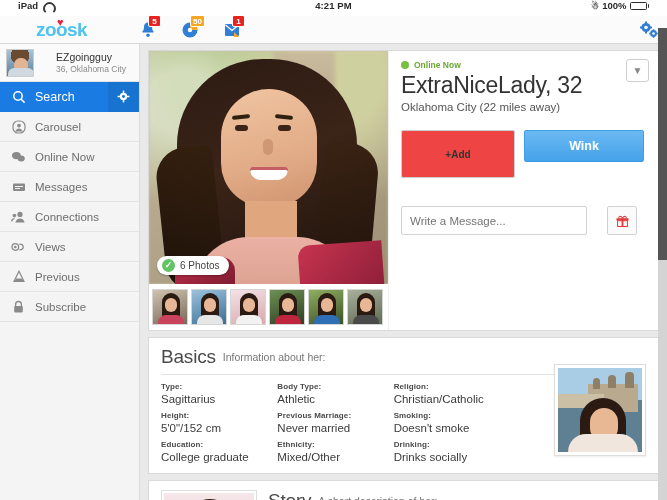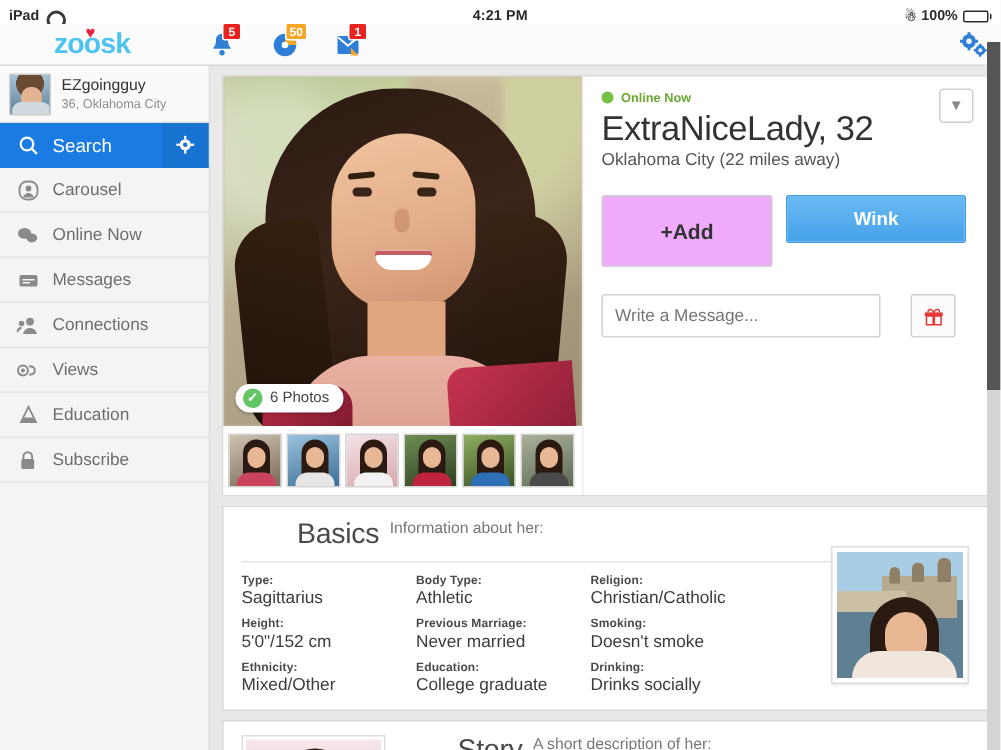--- a/index.html
+++ b/index.html
@@ -8,23 +8,23 @@
     overflow: hidden;
     font-family: "Liberation Sans", sans-serif;
     background: #ffffff;
   }
   .screen { position: relative; width: 667px; height: 500px; background:#fff; }
 
   
   .statusbar {
     height: 16px; width: 100%;
     background: #ffffff;
-    display: flex; align-items: flex-end;
+    display: flex; align-items: flex-start;
     font-size: 9.5px; color: #2a2a2a;
-    padding: 0 6px;
+    padding: 0 18px;
     position: relative;
   }
   .sb-left { display:flex; align-items:center; gap:4px; font-weight:600; font-size:9.5px;}
   .wifi-ico { display:inline-block; width:11px; height:9px; position:relative; }
   .wifi-ico:before{
     content:""; position:absolute; left:1px; top:1px;
     width:9px; height:9px;
     border:2px solid #3a3a3a; border-radius:50%;
     clip-path: polygon(0 0,100% 0,100% 48%,50% 48%,50% 100%,0 100%);
     transform: rotate(45deg);
@@ -89,21 +89,21 @@
   }
   .me-avatar {
     width:28px; height:28px; border:1px solid #ccc; background:#8fa4b4;
     border-radius:1px; overflow:hidden; position:relative; flex:0 0 28px;
   }
   .me-avatar .hair{position:absolute;inset:0;background:
      radial-gradient(circle at 50% 22%, #6b4a32 0 38%, transparent 39%),
      linear-gradient(#a8c4d8,#5d7f99);}
   .me-avatar .face{position:absolute;left:7px;top:8px;width:14px;height:15px;background:#e3b492;border-radius:45%;}
   .me-avatar .shirt{position:absolute;left:1px;bottom:0;width:26px;height:8px;background:#cfd9df;border-radius:6px 6px 0 0;}
-  .me-text { line-height:1.25; overflow:hidden; }
+  .me-text { line-height:1.25; overflow:hidden;margin-left:15px; }
   .me-name { font-size:10.5px; color:#333; font-weight:400; }
   .me-sub { font-size:8.5px; color:#8b8b8b; }
 
   .navitem {
     display:flex; align-items:center; gap:9px;
     height:30px; padding:12px 11px;
     font-size:11.5px; color:#6d6d6d;
     border-bottom:1px solid #e4e4e4;
     background:#f4f4f4;
     position:relative;
@@ -214,48 +214,48 @@
   .uname { font-size:23px; color:#333; font-weight:400; letter-spacing:-.3px; margin-top:2px; line-height:1.15; }
   .uloc { font-size:11.5px; color:#555; margin-top:3px; }
   .chev-btn {
     position:absolute; right:9px; top:8px;
     width:23px; height:23px; border:1px solid #cfcfcf; background:#fff;
     border-radius:3px; display:flex; align-items:center; justify-content:center;
     color:#888; font-size:10px;
   }
   .actions { display:flex; gap:9px; margin-top:17px; }
   .btn-add {
-    flex:0 0 114px; height:48px; border:1px solid #cdcdcd; background:#f0abfc;
+    flex:0 0 114px; height:48px; border:1px solid #cdcdcd; background:#ef4444;
     display:flex; align-items:center; justify-content:center;
-    font-size:14px; font-weight:700; color:#333; border-radius:2px;
+    font-size:10px; font-weight:700; color:#333; border-radius:2px;
   }
   .btn-wink {
     flex:0 0 120px; height:32px; border:1px solid #3f9de3;
     background:linear-gradient(#6ab9f2,#46a2ea);
     display:flex; align-items:center; justify-content:center;
     font-size:12.5px; font-weight:700; color:#fff; border-radius:2px;
   }
-  .msg-row { display:flex; gap:20px; margin-top:18px; }
+  .msg-row { display:flex; gap:20px; margin-top:28px; }
   .msg-input {
     flex:0 0 186px; height:29px; border:1px solid #d2d2d2; background:#fff;
     font-size:11.5px; color:#aaa; padding:0 8px; border-radius:2px;
     font-family:"Liberation Sans", sans-serif;
   }
   .gift-btn {
     width:30px; height:29px; border:1px solid #d2d2d2; background:#fbfbfb;
     display:flex; align-items:center; justify-content:center; border-radius:2px;
   }
 
   
   .basics-card {
     background:#fff; border:1px solid #d9d9d9;
     padding:8px 12px 10px 12px; position:relative;
     min-height:118px;
   }
-  .card-head { display:flex; align-items:flex-start; gap:7px; padding-bottom:6px;margin-left:37px; }
+  .card-head { display:flex; align-items:center; gap:7px; padding-bottom:6px; }
   .card-title { font-size:19px; color:#4a4a4a; font-weight:400; letter-spacing:-.2px; }
   .card-sub { font-size:10.5px; color:#777; }
   .hr { height:1px; background:#e4e4e4; margin:0 0 7px 0; }
   .grid3 { display:grid; grid-template-columns: repeat(3, 1fr); row-gap:6px; column-gap:4px; width:345px; }
   .field-label { font-size:8px; color:#4a4a4a; font-weight:700; letter-spacing:.1px; }
   .field-value { font-size:11.5px; color:#3b3b3b; margin-top:2px; }
   .basics-photo {
     position:absolute; right:12px; top:26px;
     width:92px; height:92px; background:#fff; border:1px solid #ddd; padding:3px;
     box-shadow:0 1px 2px rgba(0,0,0,.08);
@@ -454,21 +454,21 @@
         <span class="nav-label">Views</span>
       </div>
 
       <div class="navitem">
         <span class="nav-ico">
           <svg width="14" height="14" viewBox="0 0 14 14">
               <path d="M7 1.2 L12 11.4 H2 Z" stroke="currentColor" stroke-width="1.2" fill="none"></path>
               <path d="M4.4 8.4 H9.6 L12 11.4 H2 Z" fill="currentColor"></path>
             </svg>
         </span>
-        <span class="nav-label">Education</span>
+        <span class="nav-label">Previous</span>
       </div>
 
       <div class="navitem">
         <span class="nav-ico">
           <svg width="13" height="14" viewBox="0 0 13 14">
               <path d="M3.6 6V4.4a2.9 2.9 0 0 1 5.8 0V6" stroke="currentColor" stroke-width="1.3" fill="none"></path>
               <rect x="2.2" y="6" width="8.6" height="6.6" rx="1" fill="currentColor"></rect>
             </svg>
         </span>
         <span class="nav-label">Subscribe</span>
@@ -589,26 +589,26 @@
             </div>
             <div>
               <div class="field-label">Previous Marriage:</div>
               <div class="field-value">Never married</div>
             </div>
             <div>
               <div class="field-label">Smoking:</div>
               <div class="field-value">Doesn't smoke</div>
             </div>
             <div>
+              <div class="field-label">Education:</div>
+              <div class="field-value">College graduate</div>
+            </div>
+            <div>
               <div class="field-label">Ethnicity:</div>
               <div class="field-value">Mixed/Other</div>
-            </div>
-            <div>
-              <div class="field-label">Education:</div>
-              <div class="field-value">College graduate</div>
             </div>
             <div>
               <div class="field-label">Drinking:</div>
               <div class="field-value">Drinks socially</div>
             </div>
           </div>
           <div class="basics-photo">
             <div class="bp-inner">
               <div class="bp-castle"></div>
                 <div class="bp-t1"></div>

